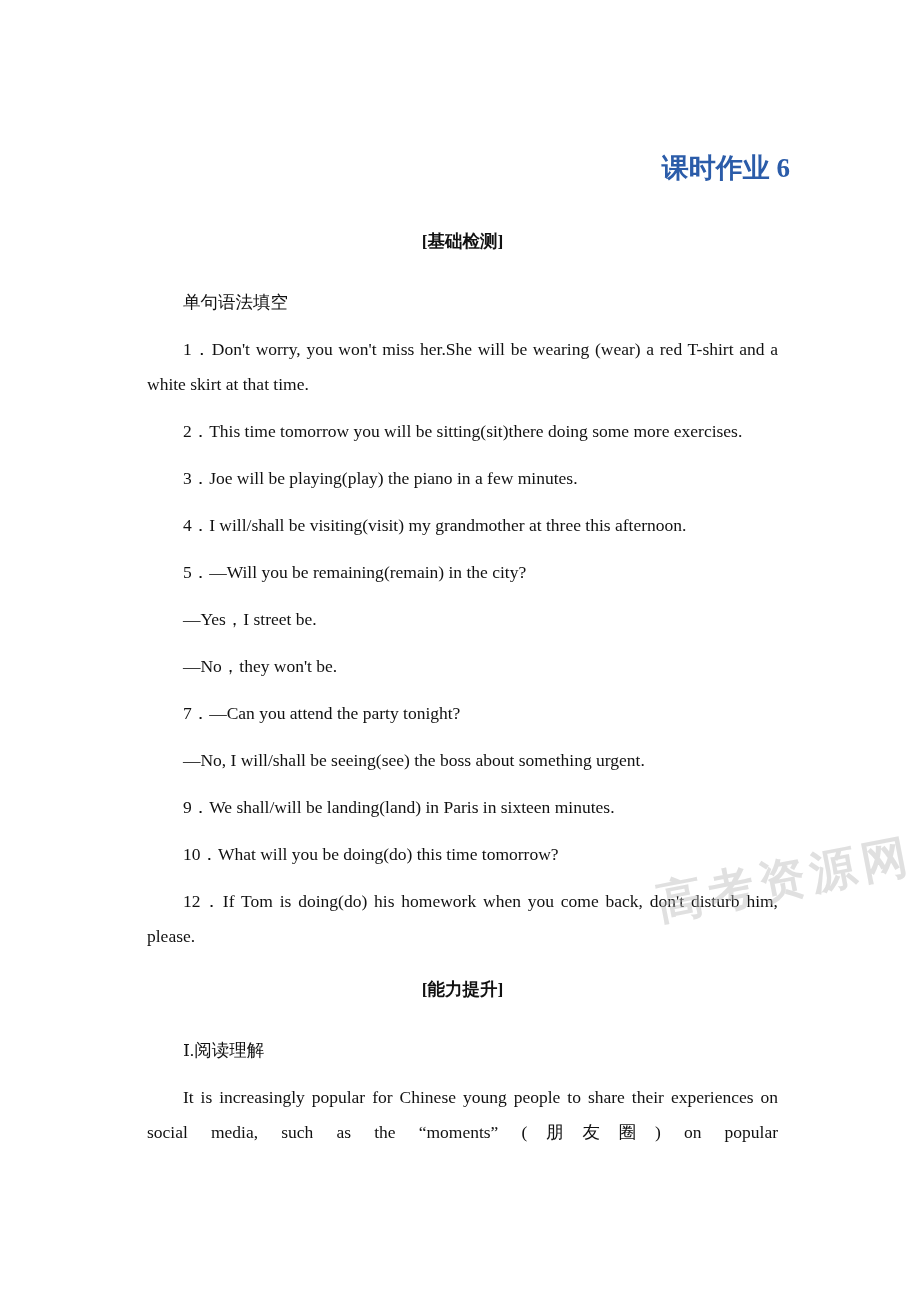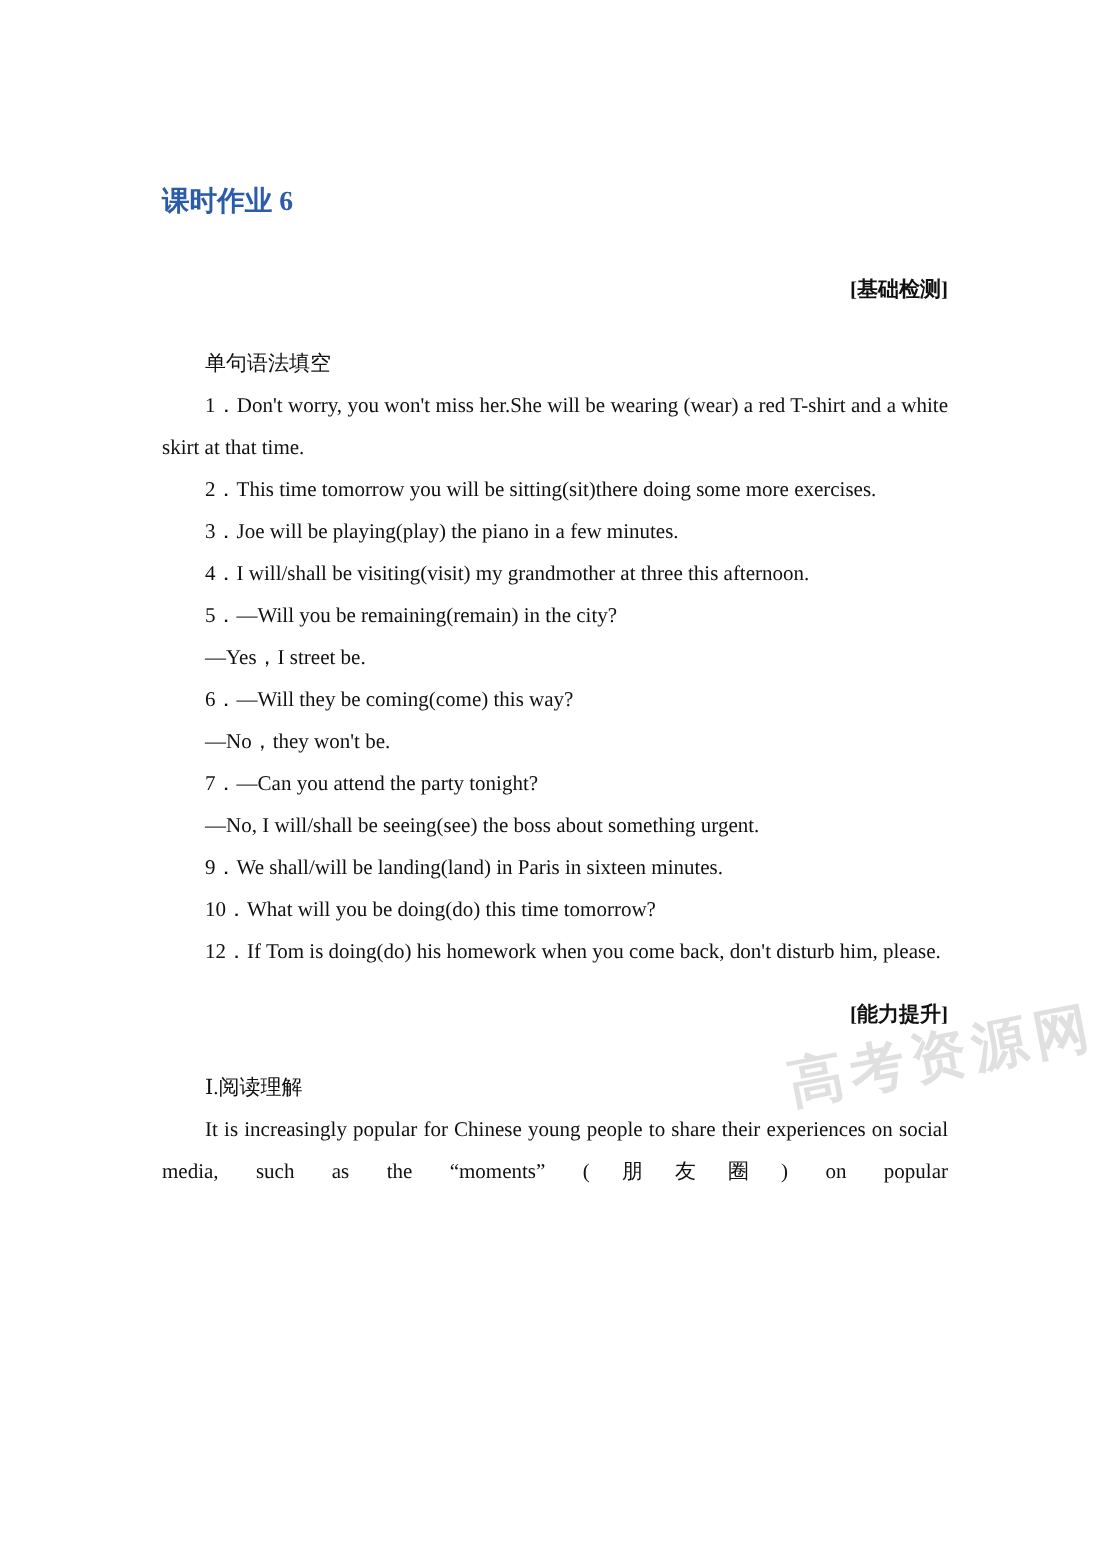--- a/index.html
+++ b/index.html
@@ -16,34 +16,34 @@
     background: #ffffff;
     padding: 150px 130px 40px 135px;
     font-family: "Liberation Serif", "DejaVu Serif", serif;
     font-size: 17.5px;
     line-height: 35px;
     color: #111111;
     overflow: hidden;
   }
   .doc-title {
     margin: 0 0 38px 0;
-    text-align: left;
-    font-size: 23px;
+    text-align: right;
+    font-size: 27px;
     line-height: 36px;
     font-weight: 700;
     color: #2b5ca9;
   }
   .section-header {
     margin: 18px 0 26px 0;
-    text-align: right;
+    text-align: center;
     font-weight: 700;
     font-size: 17.5px;
   }
   .para {
-    margin: 0;
+    margin: 12px;
     text-indent: 2.05em;
     text-align: justify;
   }
   .para.cutoff {
     text-align-last: justify;
     font-family: Liberation Serif, serif;
   }
   .answer {
     text-underline-offset: 4px;
   }
@@ -74,21 +74,20 @@
 
   <p class="para">单句语法填空</p>
 
   <div>
       <p class="para"><span>1．Don't worry, you won't miss her.She </span><span class="answer">will be wearing</span><span> (wear) a red T-shirt and a white skirt at that time.</span></p>
       <p class="para"><span>2．This time tomorrow you </span><span class="answer">will be sitting</span><span>(sit)there doing some more exercises.</span></p>
       <p class="para"><span>3．Joe </span><span class="answer">will be playing</span><span>(play) the piano in a few minutes.</span></p>
       <p class="para"><span>4．I </span><span class="answer">will/shall be visiting</span><span>(visit) my grandmother at three this afternoon.</span></p>
       <p class="para"><span>5．—Will you be </span><span class="answer">remaining</span><span>(remain) in the city?</span></p>
       <p class="para"><span>—Yes，I street be.</span></p>
-      <p class="para"><span>6．—Will they </span><span class="answer">be coming</span><span>(come) this way?</span></p>
       <p class="para"><span>—No，they won't be.</span></p>
       <p class="para"><span>7．—Can you attend the party tonight?</span></p>
       <p class="para"><span>—No, I </span><span class="answer">will/shall be seeing</span><span>(see) the boss about something urgent.</span></p>
       <p class="para"><span>9．We </span><span class="answer">shall/will be landing</span><span>(land) in Paris in sixteen minutes.</span></p>
       <p class="para"><span>10．What </span><span class="answer">will you be doing</span><span>(do) this time tomorrow?</span></p>
       <p class="para"><span>12．If Tom </span><span class="answer">is doing</span><span>(do) his homework when you come back, don't disturb him, please.</span></p>
     </div>
 
   <div class="section-header">[能力提升]</div>
 

